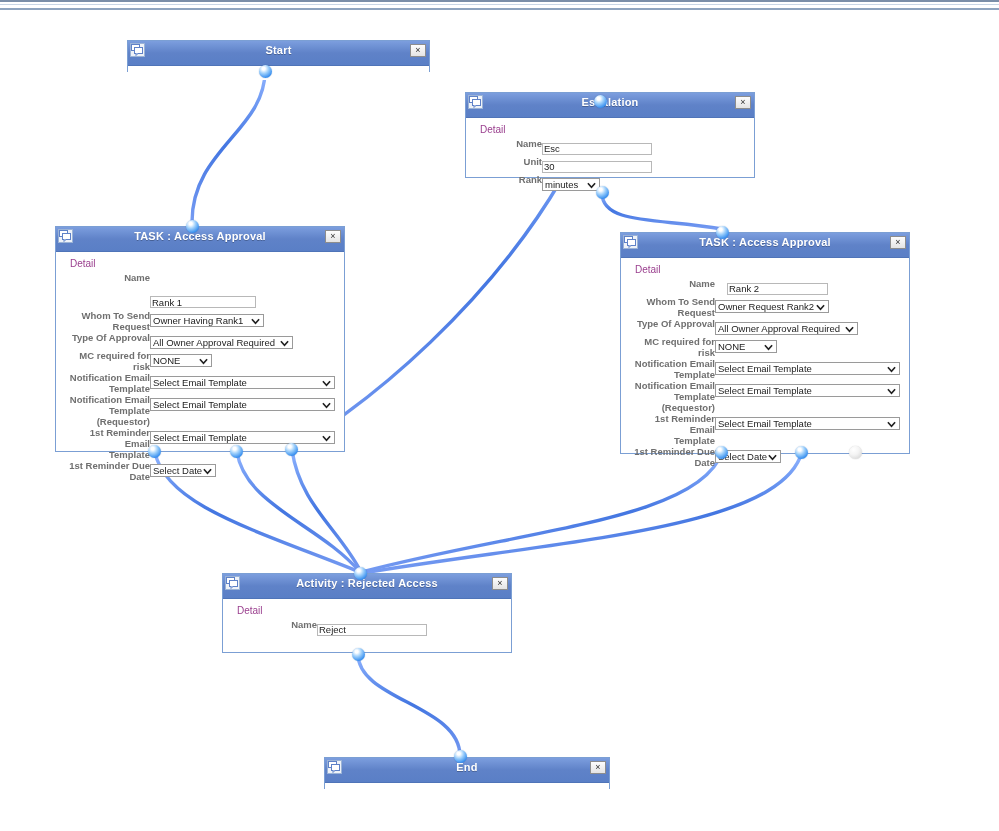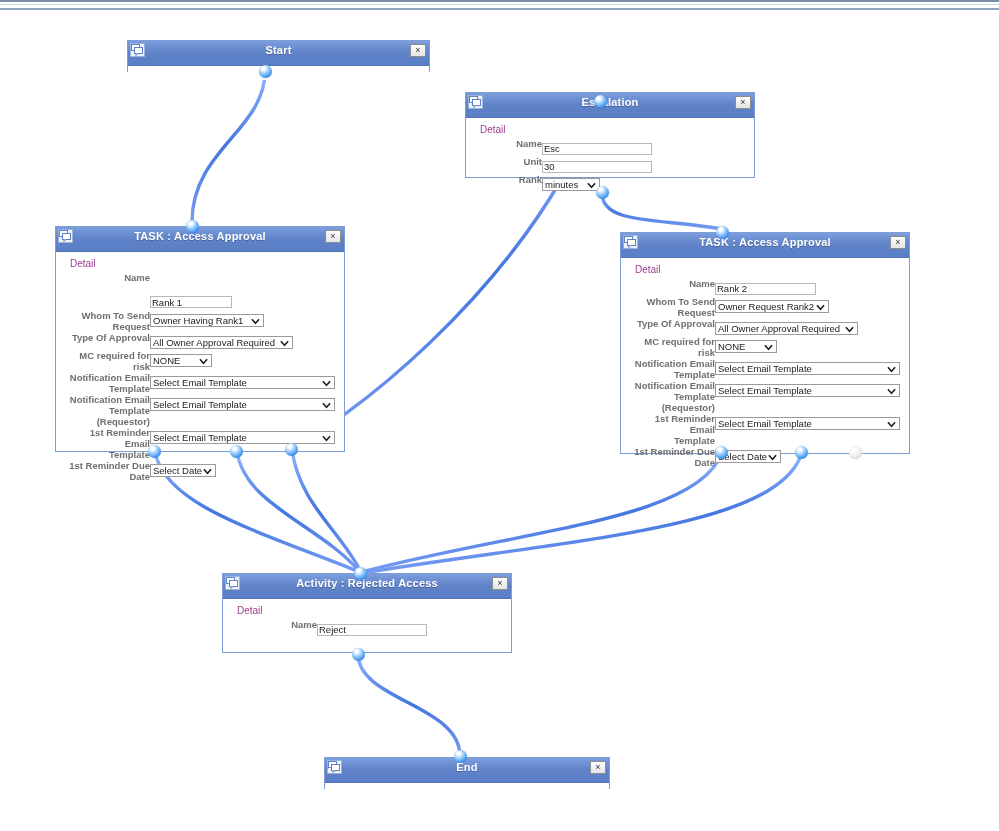--- a/index.html
+++ b/index.html
@@ -258,21 +258,21 @@
       <span>TASK : Access Approval</span>
       <span class="close-btn">×</span>
     </div>
     <div class="node-body">
       <div class="detail-label">Detail</div>
       <table class="fields">
         <tbody>
             <tr>
           <td class="flabel" style="width:88px;">Name</td>
           <td class="fctl">
-            <input class="txt" style="width: 82px; margin-top: 24px;" value="Rank 1">
+            <input class="txt" style="width: 106px; margin-top: 24px;" value="Rank 1">
           </td>
         </tr>
         <tr>
           <td class="flabel">Whom To Send
 Request</td>
           <td class="fctl">
             <span class="sel" style="width:114px;">
               <span>Owner Having Rank1</span>
               <svg class="chev" viewBox="0 0 10 10">
                     <path d="M1 3 L5 7.5 L9 3" fill="none" stroke="#222" stroke-width="1.8"></path>
@@ -372,21 +372,21 @@
       <span>TASK : Access Approval</span>
       <span class="close-btn">×</span>
     </div>
     <div class="node-body">
       <div class="detail-label">Detail</div>
       <table class="fields">
         <tbody>
             <tr>
           <td class="flabel" style="width:88px;">Name</td>
           <td class="fctl">
-            <input class="txt" style="width: 101px;" value="Rank 2">
+            <input class="txt" style="width: 101px; margin-left: 12px;" value="Rank 2">
           </td>
         </tr>
         <tr>
           <td class="flabel">Whom To Send
 Request</td>
           <td class="fctl">
             <span class="sel" style="width:114px;">
               <span>Owner Request Rank2</span>
               <svg class="chev" viewBox="0 0 10 10">
                     <path d="M1 3 L5 7.5 L9 3" fill="none" stroke="#222" stroke-width="1.8"></path>

